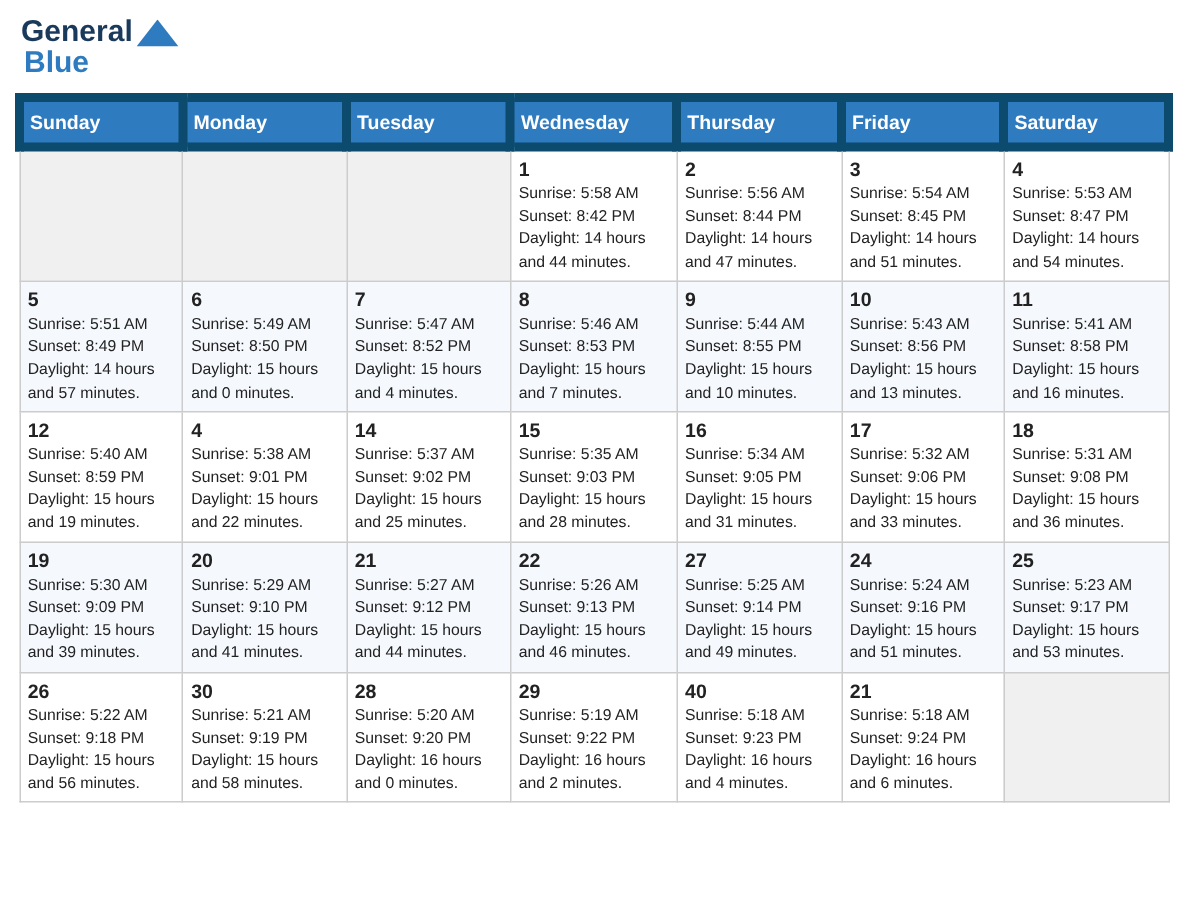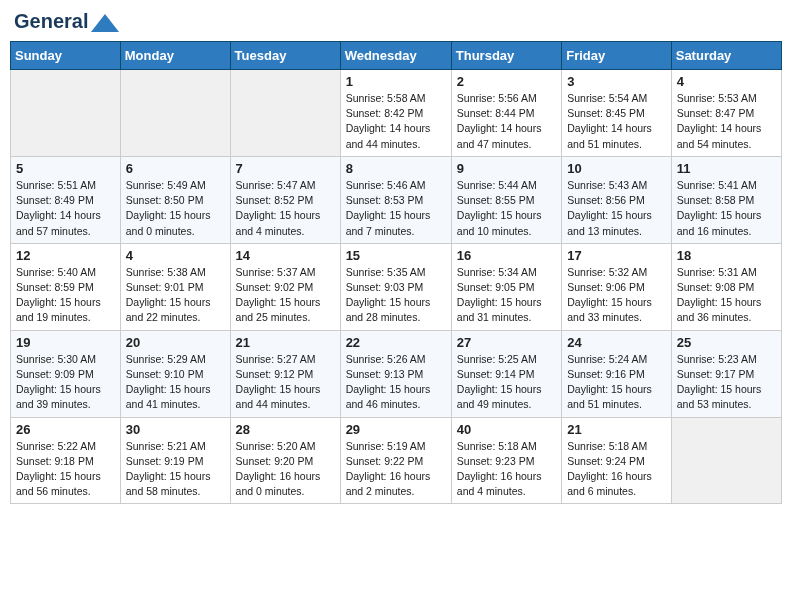--- a/index.html
+++ b/index.html
@@ -36,21 +36,21 @@
     .calendar {
       width: 100%;
       border-collapse: collapse;
     }
     .calendar thead tr th {
       background: #2e7bbf;
       color: #fff;
       font-size: 13px;
       font-weight: bold;
       padding: 6px 4px;
-      border: 1px solid #0c4a6e;
+      border: 6px solid #0c4a6e;
       text-align: left;
     }
     .calendar tbody tr td {
       border: 1px solid #ccc;
       vertical-align: top;
       padding: 4px 5px;
       font-size: 10.5px;
       color: #222;
       width: 113px;
       min-height: 80px;
@@ -81,20 +81,21 @@
   <div class="logo">
     <div>
       <div style="display:flex; align-items:center;">
         <div style="font-size:20px; font-weight:bold; color:#1a3a5c; line-height:1.15;">
           <span style="color:#1a3a5c;">General</span><svg style="display:inline;vertical-align:middle;margin-left:3px;" width="28" height="18" viewBox="0 0 28 18">
               <polygon points="14,0 28,18 0,18" fill="#2e7bbf"></polygon>
             </svg>
         </div>
         <div></div>
       </div>
+      <div style="font-size:20px; font-weight:bold; color:#2e7bbf; margin-top:-2px; margin-left:2px;">Blue</div>
     </div>
   </div>
   <div class="title-block">
     <div class="main-title"></div>
     <div class="subtitle"></div>
   </div>
 </div>
 
 <table class="calendar">
   <thead>

